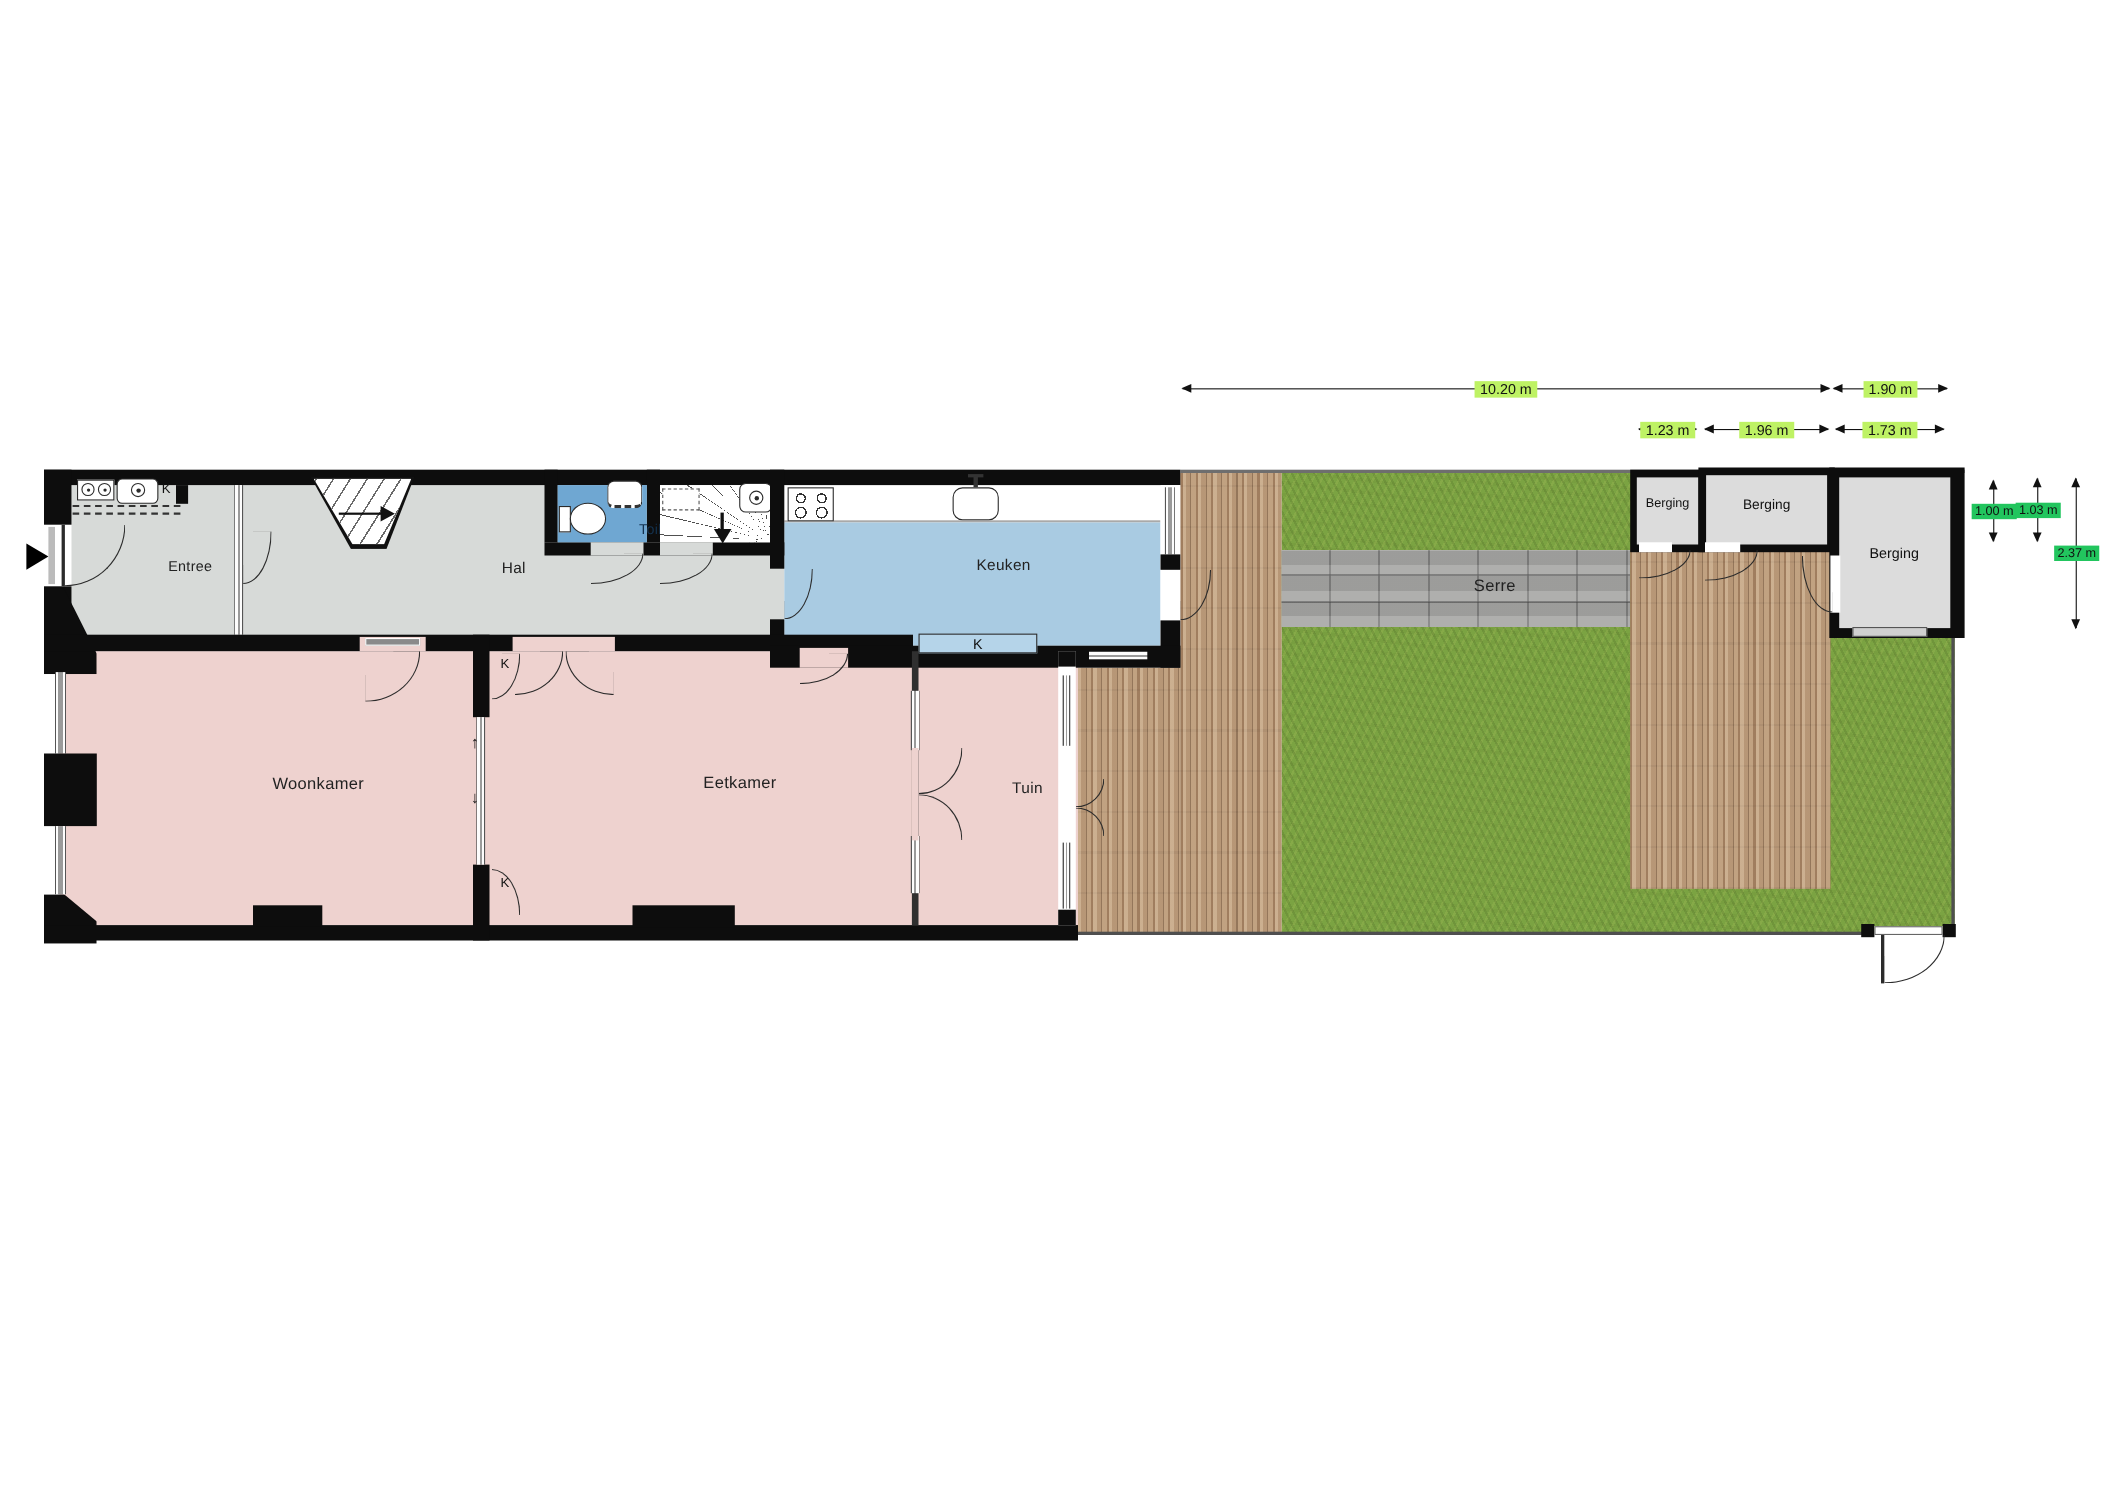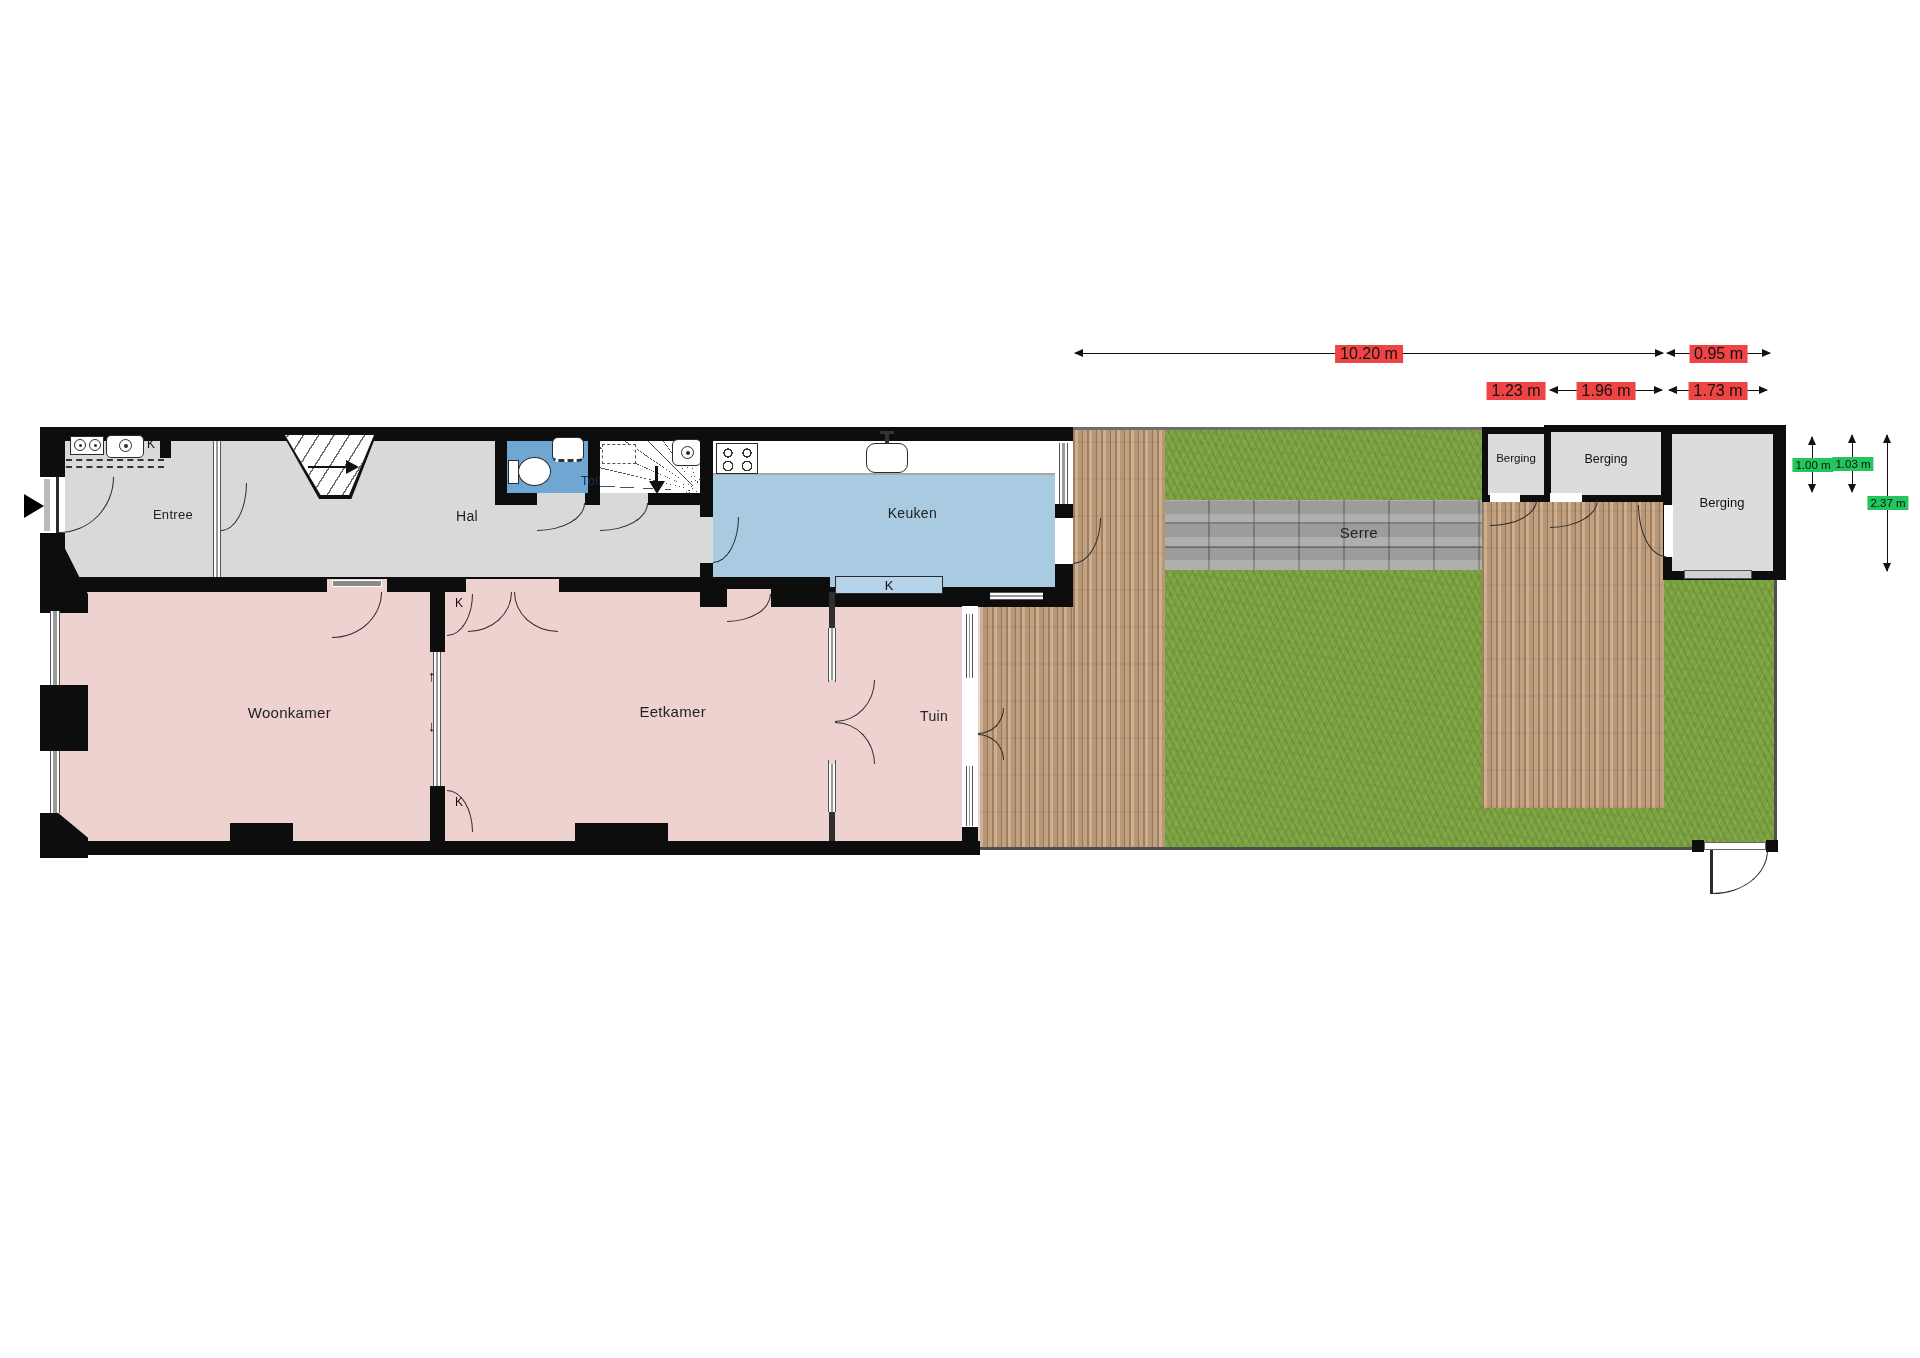--- a/index.html
+++ b/index.html
@@ -32,21 +32,21 @@
   .win-v{position:absolute;background:linear-gradient(90deg,#555 0 1px,#fdfdfd 1px 3px,#9a9a9a 3px calc(100% - 3px),#fdfdfd calc(100% - 3px) calc(100% - 1px),#555 calc(100% - 1px) 100%);}
   .win-h{position:absolute;background:linear-gradient(0deg,#555 0 1px,#fdfdfd 1px 3px,#9a9a9a 3px calc(100% - 3px),#fdfdfd calc(100% - 3px) calc(100% - 1px),#555 calc(100% - 1px) 100%);}
   .arc{position:absolute;border:0 solid #2b2b2b;box-sizing:border-box;}
   .arc.br{border-bottom:1.6px solid #2b2b2b;border-right:1.6px solid #2b2b2b;border-bottom-right-radius:100% 100%;}
   .arc.bl{border-bottom:1.6px solid #2b2b2b;border-left:1.6px solid #2b2b2b;border-bottom-left-radius:100% 100%;}
   .arc.tr{border-top:1.6px solid #2b2b2b;border-right:1.6px solid #2b2b2b;border-top-right-radius:100% 100%;}
   .leaf{position:absolute;background:#2b2b2b;}
   .dim{position:absolute;border-top:1.3px solid #111;height:0;}
   .dim .al{position:absolute;left:-1px;top:-4.6px;width:0;height:0;border-top:4px solid transparent;border-bottom:4px solid transparent;border-right:9px solid #111;}
   .dim .ar{position:absolute;right:-1px;top:-4.6px;width:0;height:0;border-top:4px solid transparent;border-bottom:4px solid transparent;border-left:9px solid #111;}
-  .dim span{position:absolute;left:50%;top:0;transform:translate(-50%,-50%);background:#ef4444;padding:0 5px;font-size:16px;white-space:nowrap;color:#111;}
+  .dim span{position:absolute;left:50%;top:0;transform:translate(-50%,-50%);background:#bef264;padding:0 5px;font-size:13px;white-space:nowrap;color:#111;}
   .dimv{position:absolute;border-left:1.3px solid #111;width:0;}
   .dimv .at{position:absolute;top:-1px;left:-4.6px;width:0;height:0;border-left:4px solid transparent;border-right:4px solid transparent;border-bottom:9px solid #111;}
   .dimv .ab{position:absolute;bottom:-1px;left:-4.6px;width:0;height:0;border-left:4px solid transparent;border-right:4px solid transparent;border-top:9px solid #111;}
   .dimv span{position:absolute;left:0;top:50%;transform:translate(-50%,-50%);background:#22c55e;padding:1px 3px;font-size:11.5px;white-space:nowrap;color:#111;}
   .fixture{position:absolute;background:#fff;border:1.6px solid #2b2b2b;box-sizing:border-box;}
   .circle{position:absolute;border:1.6px solid #2b2b2b;border-radius:50%;box-sizing:border-box;background:#fff;}
   .dot{position:absolute;background:#2b2b2b;border-radius:50%;}
   .hatch-stairs{position:absolute;background:#fff;
     background-image:repeating-linear-gradient(-58deg,#6a6a6a 0 1.4px,transparent 1.4px 13px);}
   .fan{position:absolute;background:#fff;
@@ -224,21 +224,21 @@
   <div class="arc tr" style="left:978px;top:734px;width:26px;height:26px;"></div>
 
   <div class="dim" style="left:1075px;top:353px;width:588px;">
     <i class="al"></i>
       <i class="ar"></i>
       <span>10.20 m</span>
   </div>
   <div class="dim" style="left:1667px;top:353px;width:103px;">
     <i class="al"></i>
       <i class="ar"></i>
-      <span>0.95 m</span>
+      <span>1.90 m</span>
   </div>
   <div class="dim" style="left:1490px;top:390px;width:52px;">
     <i class="al"></i>
       <i class="ar"></i>
       <span>1.23 m</span>
   </div>
   <div class="dim" style="left:1550px;top:390px;width:112px;">
     <i class="al"></i>
       <i class="ar"></i>
       <span>1.96 m</span>

